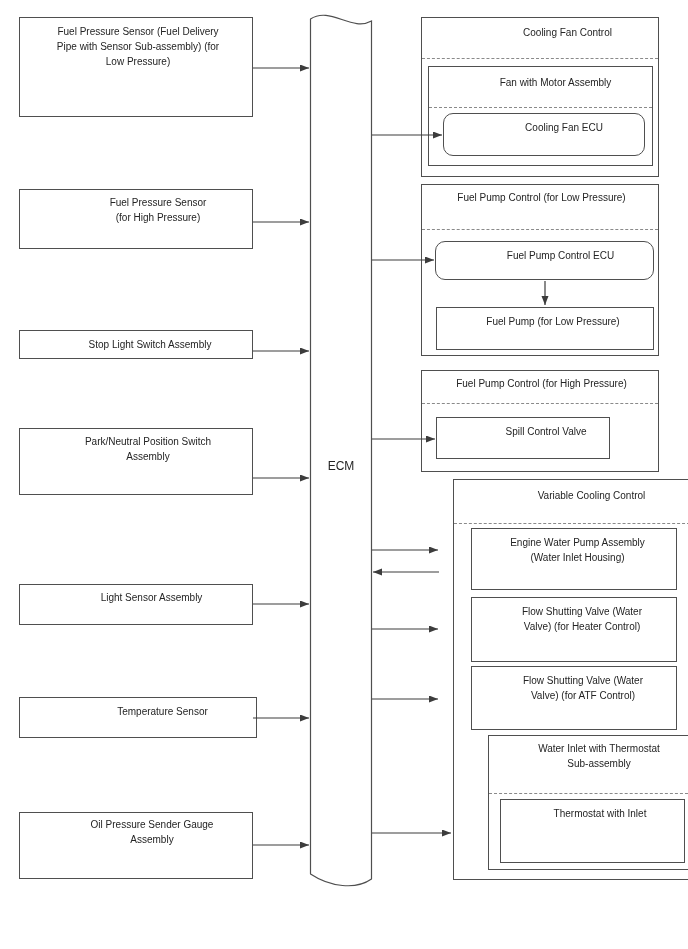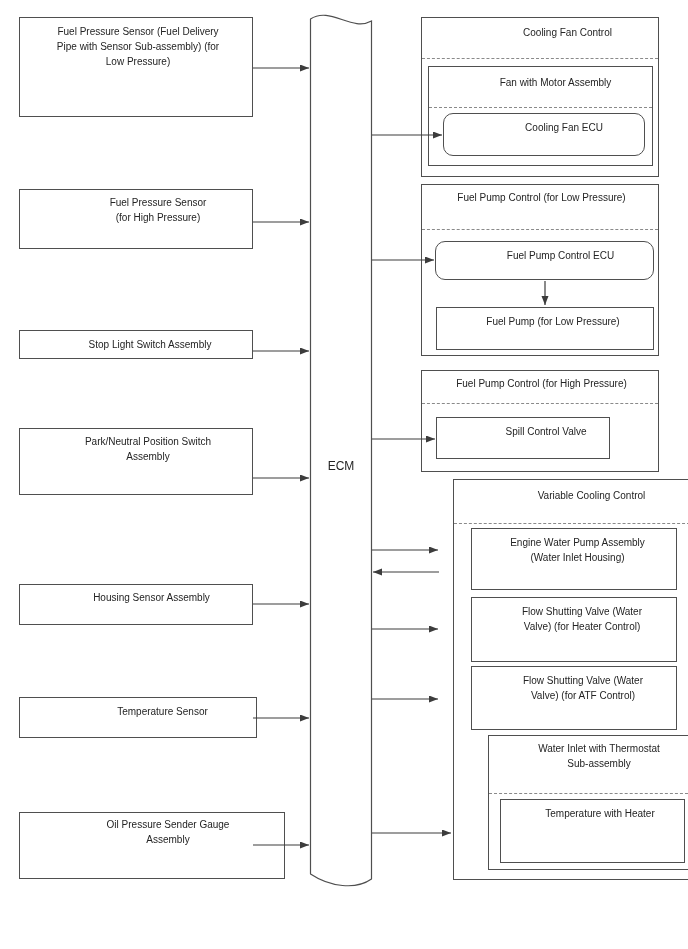--- a/index.html
+++ b/index.html
@@ -65,28 +65,28 @@
   <div class="box" style="left:19px; top:330px; width:234px; height:29px;">
     <div class="lbl" style="padding:6px 4px 0 32px;">Stop Light Switch Assembly</div>
   </div>
 
   <div class="box" style="left:19px; top:428px; width:234px; height:67px;">
     <div class="lbl" style="padding:5px 4px 0 28px;">Park/Neutral Position Switch
 Assembly</div>
   </div>
 
   <div class="box" style="left:19px; top:584px; width:234px; height:41px;">
-    <div class="lbl" style="padding:5px 4px 0 35px;">Housing Sensor Assembly</div>
+    <div class="lbl" style="padding:5px 4px 0 35px;">Light Sensor Assembly</div>
   </div>
 
   <div class="box" style="left:19px; top:697px; width:238px; height:41px;">
     <div class="lbl" style="padding:6px 4px 0 53px;">Temperature Sensor</div>
   </div>
 
-  <div class="box" style="left:19px; top:812px; width:266px; height:67px;">
+  <div class="box" style="left:19px; top:812px; width:234px; height:67px;">
     <div class="lbl" style="padding:4px 4px 0 36px;">Oil Pressure Sender Gauge
 Assembly</div>
   </div>
 
   <div class="box" style="left:421px; top:17px; width:238px; height:160px;">
     <div class="lbl" style="padding:7px 4px 0 59px;">Cooling Fan Control</div>
     <div class="dash" style="top:40px;"></div>
     <div class="box" style="left:6px; top:48px; width:225px; height:100px;">
       <div class="lbl" style="padding:8px 4px 0 34px;">Fan with Motor Assembly</div>
       <div class="dash" style="top:40px;"></div>
@@ -132,21 +132,21 @@
     <div class="box" style="left:17px; top:186px; width:206px; height:64px;">
       <div class="lbl" style="padding:6px 4px 0 22px;">Flow Shutting Valve (Water
 Valve) (for ATF Control)</div>
     </div>
 
     <div class="box" style="left:34px; top:255px; width:206px; height:135px;">
       <div class="lbl" style="padding:5px 4px 0 20px;">Water Inlet with Thermostat
 Sub-assembly</div>
       <div class="dash" style="top:57px;"></div>
       <div class="box" style="left:11px; top:63px; width:185px; height:64px;">
-        <div class="lbl" style="padding:6px 4px 0 19px;">Temperature with Heater</div>
+        <div class="lbl" style="padding:6px 4px 0 19px;">Thermostat with Inlet</div>
       </div>
     </div>
   </div>
 
   <svg class="svg-layer" width="688" height="949" viewBox="0 0 688 949">
     <defs>
       <marker id="ah" markerUnits="userSpaceOnUse" markerWidth="10" markerHeight="8" refX="9" refY="3.5" orient="auto">
         <path d="M0,0 L9,3.5 L0,7 Z" fill="#3c3c3c"></path>
       </marker>
     </defs>

